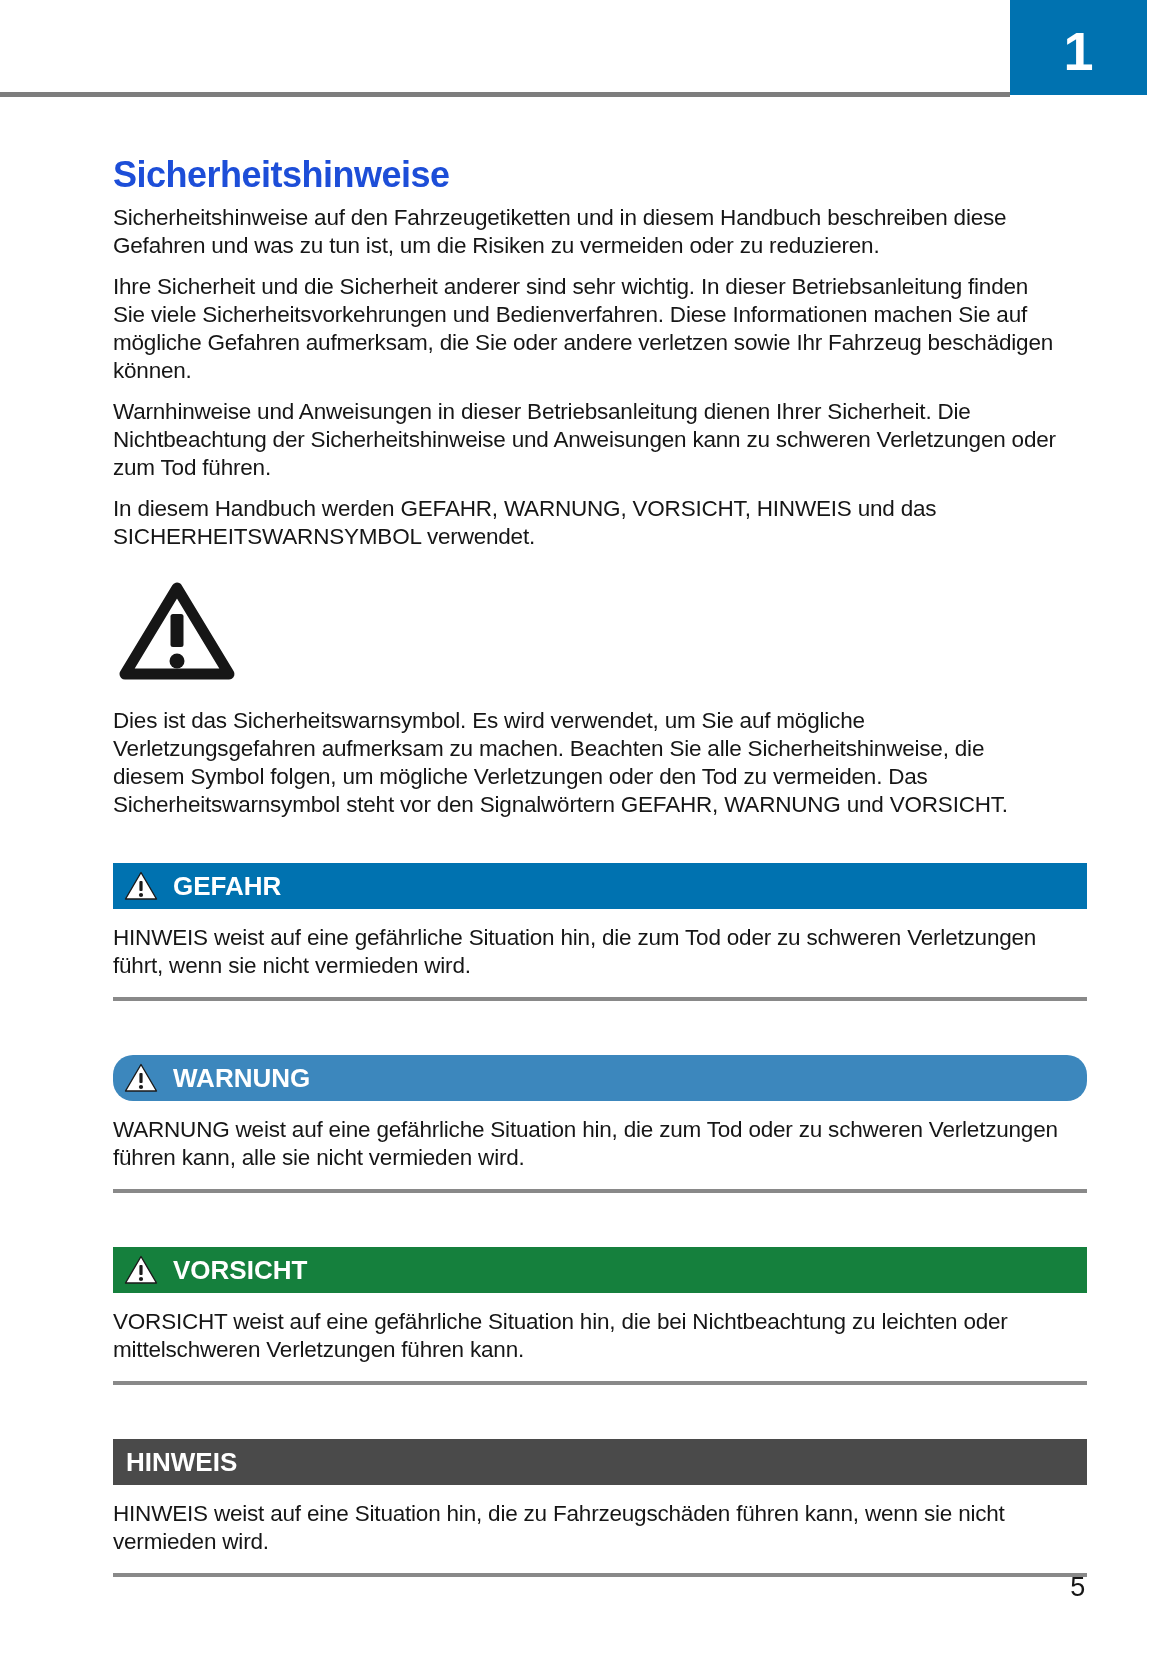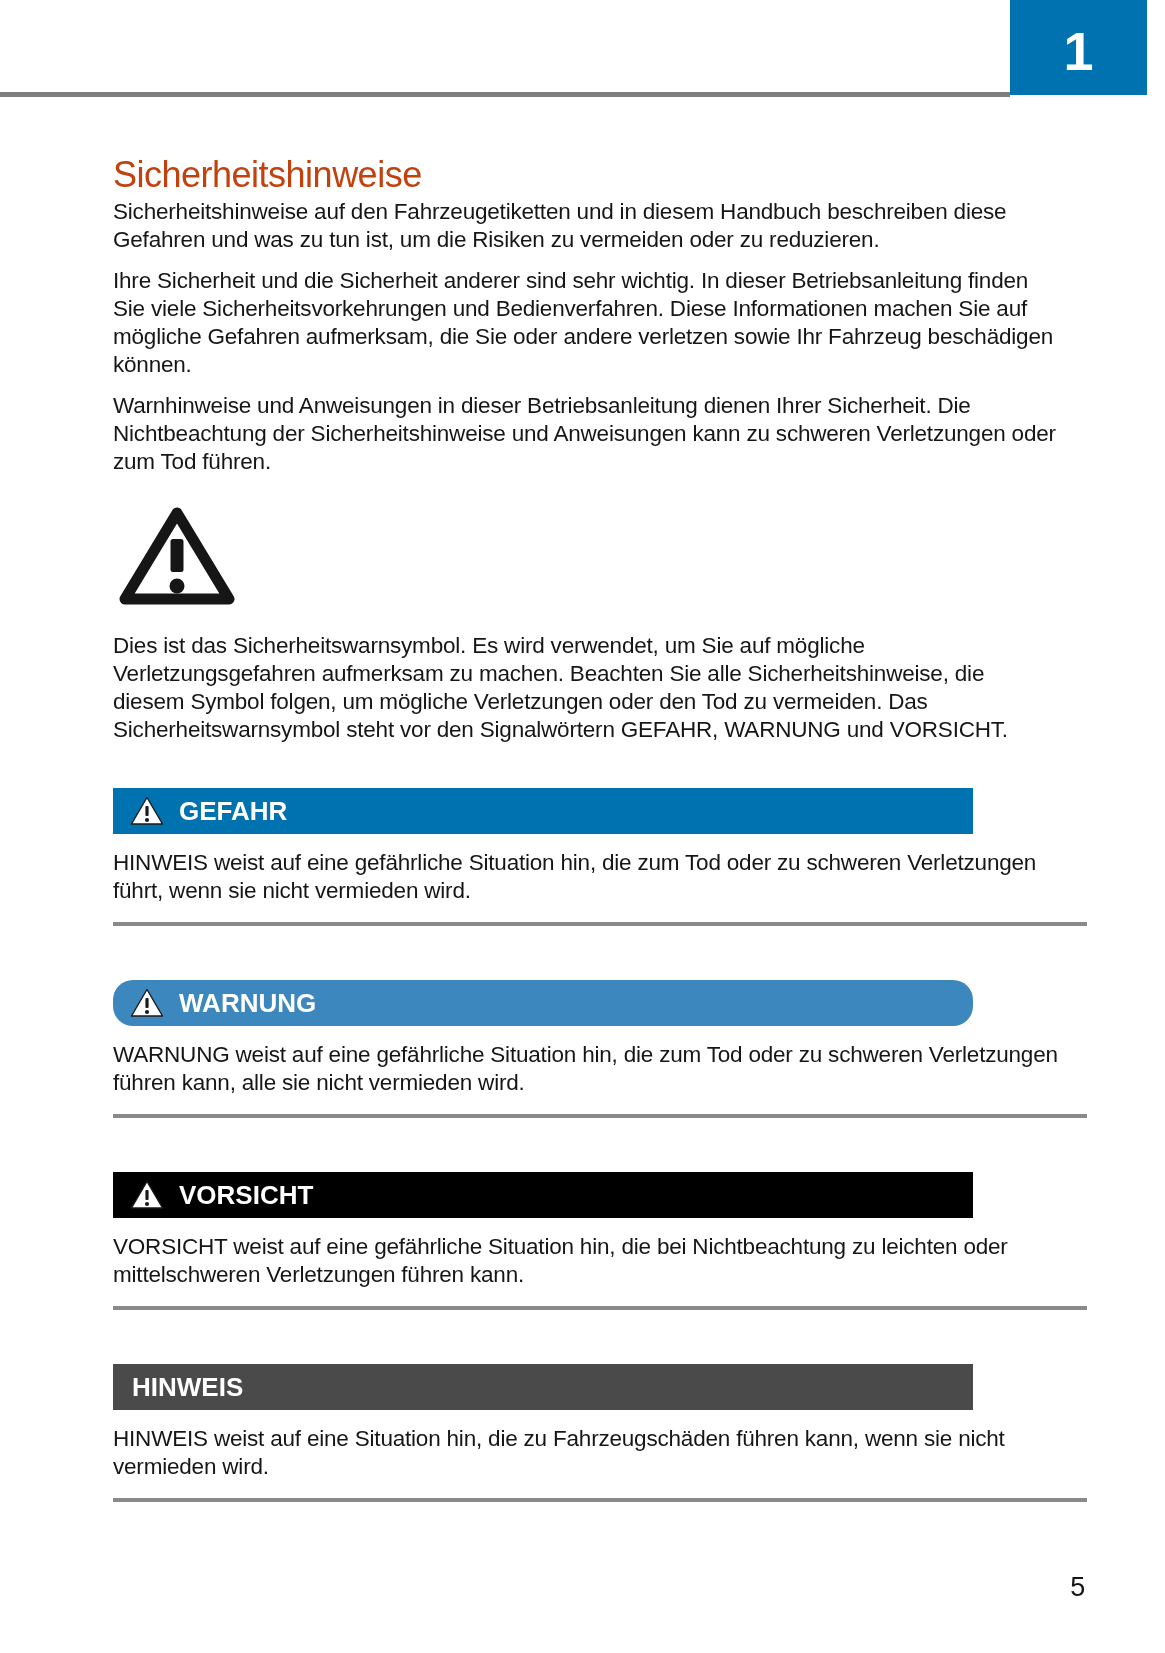--- a/index.html
+++ b/index.html
@@ -23,39 +23,39 @@
     color:#ffffff;font-size:54px;font-weight:bold;line-height:1;
     transform:translateY(3px);
   }
   .header-rule{
     position:absolute;left:0;bottom:0;
     width:1010px;height:5px;background:#7d7d7d;
   }
   
   .content{margin-left:113px;width:974px;}
   h1.title{
-    margin:57px 0 2px 0;
-    font-size:36px;font-weight:normal;color:#c2410c;
+    margin:57px 0 8px 0;
+    font-size:36px;font-weight:bold;color:#1d4ed8;
     letter-spacing:-0.5px;
   }
   p.intro{
     margin:0 0 13px 0;
     max-width:948px;
     font-size:22.5px;line-height:28px;
   }
   .symbol-wrap{margin:26px 0 22px 2px;}
   .symbol-wrap svg{display:block;}
   
   .signals{margin-top:44px;}
   .signal{margin:0 0 0 0;}
   .signal + .signal{margin-top:54px;}
   .banner{
-    height:46px;width:860px;
+    height:46px;width:974px;
     display:flex;align-items:center;
-    padding-left:16px;box-sizing:border-box;
+    padding-left:10px;box-sizing:border-box;
     color:#ffffff;
   }
   .banner .label{
     font-size:26px;font-weight:bold;letter-spacing:0;
     margin-left:14px;
   }
   .banner.no-icon .label{margin-left:3px;}
   .banner svg{display:block;}
   p.signal-body{
     margin:15px 0 0 0;
@@ -84,20 +84,21 @@
     <div class="header-rule"></div>
   </div>
 
   <div class="content">
 
     <h1 class="title">Sicherheitshinweise</h1>
 
     <p class="intro">Sicherheitshinweise auf den Fahrzeugetiketten und in diesem Handbuch beschreiben diese Gefahren und was zu tun ist, um die Risiken zu vermeiden oder zu reduzieren.</p>
     <p class="intro">Ihre Sicherheit und die Sicherheit anderer sind sehr wichtig. In dieser Betriebsanleitung finden Sie viele Sicherheitsvorkehrungen und Bedienverfahren. Diese Informationen machen Sie auf mögliche Gefahren aufmerksam, die Sie oder andere verletzen sowie Ihr Fahrzeug beschädigen können.</p>
     <p class="intro">Warnhinweise und Anweisungen in dieser Betriebsanleitung dienen Ihrer Sicherheit. Die Nichtbeachtung der Sicherheitshinweise und Anweisungen kann zu schweren Verletzungen oder zum Tod führen.</p>
+    <p class="intro">In diesem Handbuch werden GEFAHR, WARNUNG, VORSICHT, HINWEIS und das SICHERHEITSWARNSYMBOL verwendet.</p>
 
     <div class="symbol-wrap">
       <svg width="124" height="108" viewBox="0 0 124 108">
         <polygon points="62,11 114,97 10,97" fill="none" stroke="#161616" stroke-width="11" stroke-linejoin="round"></polygon>
         <rect x="55.5" y="37" width="13" height="33" rx="2.5" fill="#161616"></rect>
         <circle cx="62" cy="84" r="7.5" fill="#161616"></circle>
       </svg>
     </div>
 
     <p class="intro">Dies ist das Sicherheitswarnsymbol. Es wird verwendet, um Sie auf mögliche Verletzungsgefahren aufmerksam zu machen. Beachten Sie alle Sicherheitshinweise, die diesem Symbol folgen, um mögliche Verletzungen oder den Tod zu vermeiden. Das Sicherheitswarnsymbol steht vor den Signalwörtern GEFAHR, WARNUNG und VORSICHT.</p>
@@ -124,21 +125,21 @@
             <rect x="16.4" y="11" width="3.2" height="10" rx="1" fill="#1a1a1a"></rect>
             <circle cx="18" cy="25" r="2.1" fill="#1a1a1a"></circle>
           </svg>
           <span class="label">WARNUNG</span>
         </div>
         <p class="signal-body">WARNUNG weist auf eine gefährliche Situation hin, die zum Tod oder zu schweren Verletzungen führen kann, alle sie nicht vermieden wird.</p>
         <div class="divider"></div>
       </section>
 
       <section class="signal">
-        <div class="banner" style="background-color: #000000;">
+        <div class="banner" style="background-color: #15803d;">
           <svg width="36" height="32" viewBox="0 0 36 32">
             <polygon points="18,2.5 33.5,29 2.5,29" fill="#ffffff" stroke="#1a1a1a" stroke-width="1.4" stroke-linejoin="round"></polygon>
             <rect x="16.4" y="11" width="3.2" height="10" rx="1" fill="#1a1a1a"></rect>
             <circle cx="18" cy="25" r="2.1" fill="#1a1a1a"></circle>
           </svg>
           <span class="label">VORSICHT</span>
         </div>
         <p class="signal-body">VORSICHT weist auf eine gefährliche Situation hin, die bei Nichtbeachtung zu leichten oder mittelschweren Verletzungen führen kann.</p>
         <div class="divider"></div>
       </section>

